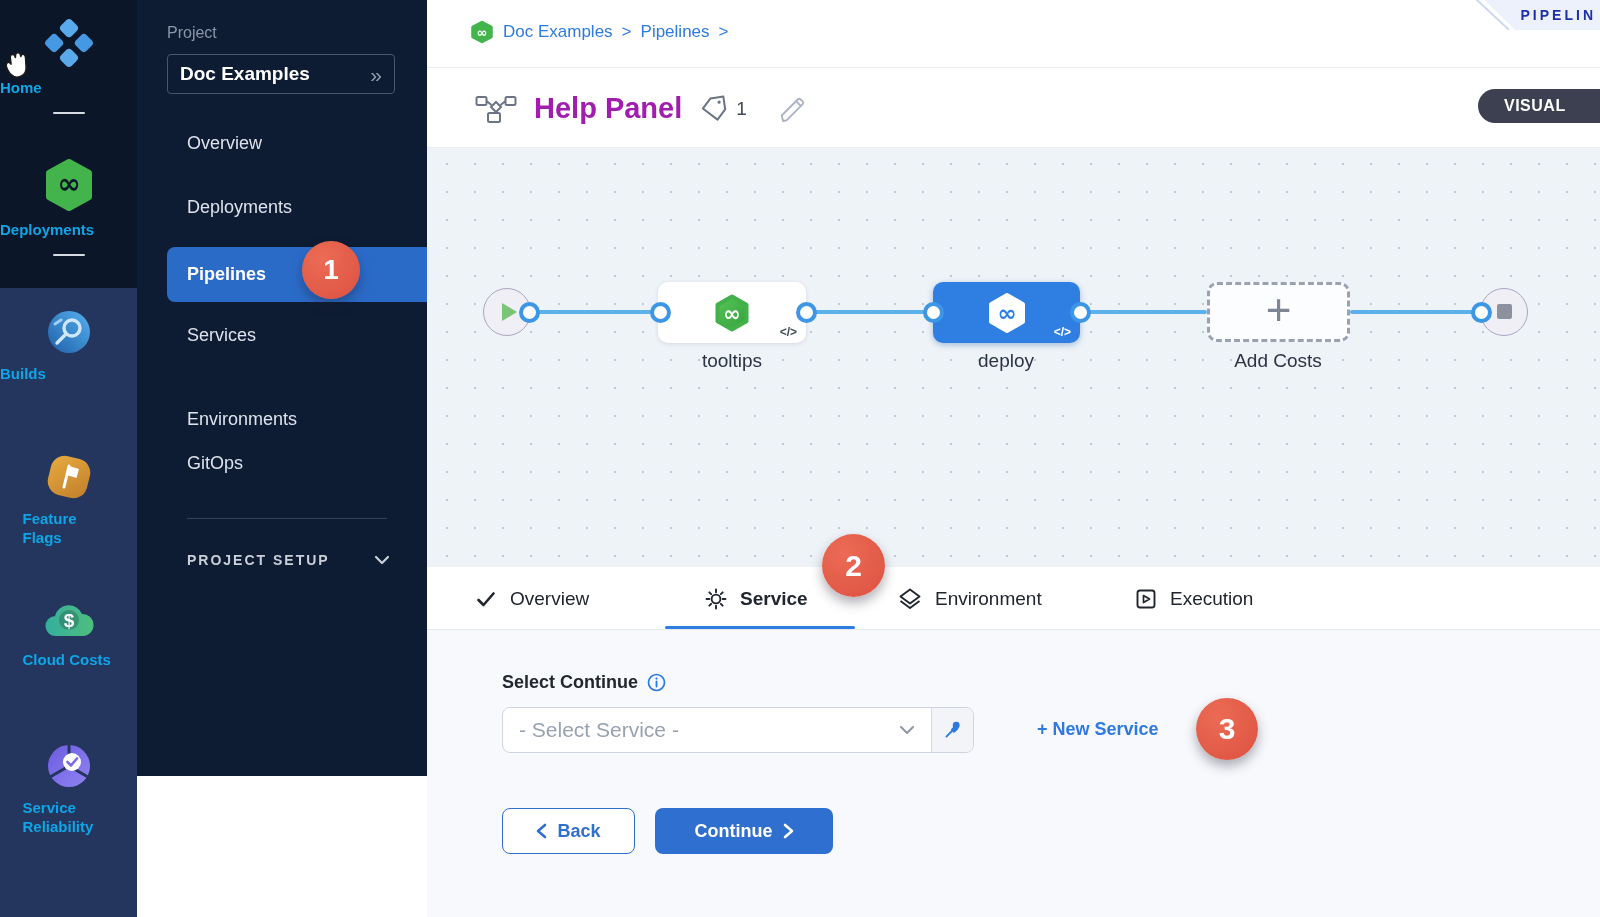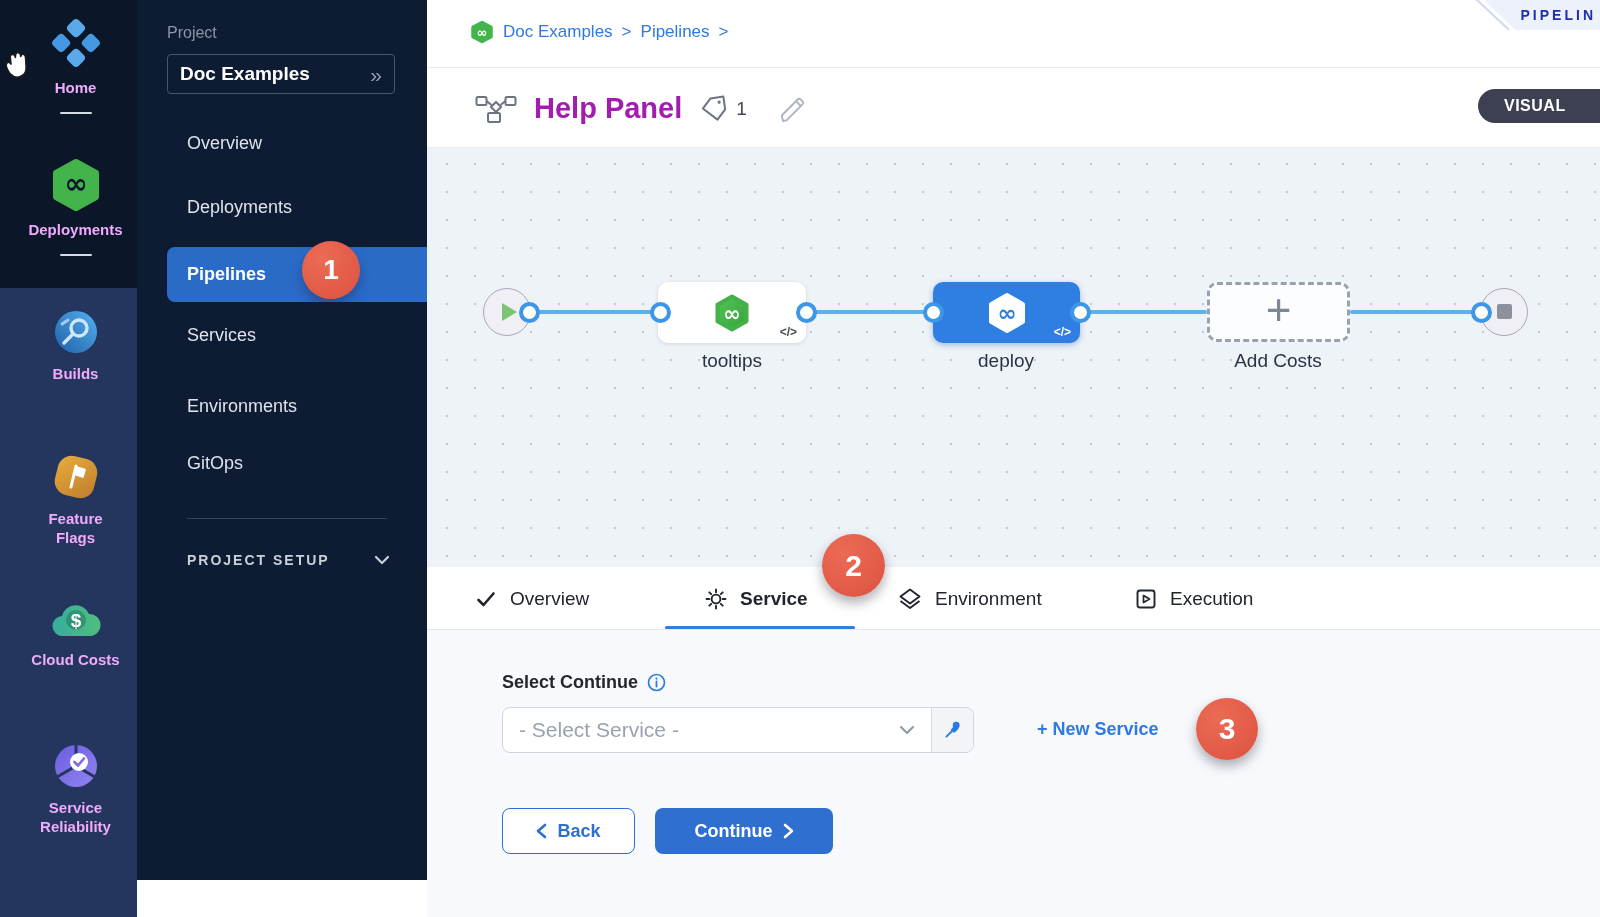--- a/index.html
+++ b/index.html
@@ -2,28 +2,28 @@
 <html><head>
 <meta charset="utf-8">
 <style>
   * { margin:0; padding:0; box-sizing:border-box; }
   html,body { width:1600px; height:917px; overflow:hidden; font-family:"Liberation Sans", sans-serif; background:#fff; }
   .app { position:relative; width:1600px; height:917px; }
 
   
   .rail { position:absolute; left:0; top:0; width:137px; height:917px; background:#24365d; z-index:5; }
   .rail-top { position:absolute; left:0; top:0; width:137px; height:288px; background:#0b1628; }
-  .rail-item { position:absolute; left:0; width:137px; text-align:center; color:#f0abfc; font-size:15px; cursor:pointer;margin-left:7px; }
+  .rail-item { position:absolute; left:0; width:137px; color:#0ea5e9; font-size:15px; cursor:pointer; }
   .rail-item svg { display:block; margin:0 auto; }
   .rail-label { margin-top:9px; font-weight:600; line-height:1.25; }
   .rail-underline { width:32px; height:2px; background:#d6dce4; margin:14px auto 0; border-radius:1px; }
   .rail-label.wrap { width:92px; margin-left:auto; margin-right:auto; }
 
   
-  .panel { position:absolute; left:137px; top:0; width:290px; height:880px; background:#0e1c33; z-index:4; }
+  .panel { position:absolute; left:137px; top:0; width:290px; height:776px; background:#0e1c33; z-index:4; }
   .panel-section-label { position:absolute; left:30px; top:24px; font-size:16px; color:#8b95a7; }
   .project-box { position:absolute; left:30px; top:54px; width:228px; height:40px; border:1px solid #46566f; border-radius:4px; display:flex; align-items:center; padding:0 12px; cursor:pointer; }
   .project-name { color:#fff; font-size:19px; font-weight:600; flex:1; }
   .project-expand { color:#93a0b4; font-size:21px; line-height:1; }
   .pmenu { position:absolute; left:50px; font-size:18px; color:#dde3ec; cursor:pointer; }
   .prow { position:absolute; left:30px; right:0; top:247px; height:55px; background:#2b6bc8; border-radius:8px 0 0 8px; display:flex; align-items:center; padding-left:20px; color:#fff; font-weight:600; font-size:18px; cursor:pointer; }
   .panel-divider { position:absolute; left:50px; top:518px; width:200px; height:1px; background:#33415a; }
   .setup-row { position:absolute; left:50px; top:552px; display:flex; align-items:center; gap:44px; cursor:pointer; }
   .setup-label { font-size:14px; font-weight:700; letter-spacing:2px; color:#c9d0da; }
 
@@ -194,21 +194,21 @@
       <span class="project-name">Doc Examples</span>
       <span class="project-expand">»</span>
     </div>
 
     <div class="pmenu" style="top:133px">Overview</div>
     <div class="pmenu" style="top:197px">Deployments</div>
     <div class="prow">
       <span>Pipelines</span>
     </div>
     <div class="pmenu" style="top:325px">Services</div>
-    <div class="pmenu" style="top:396px">Environments</div>
+    <div class="pmenu" style="top:409px">Environments</div>
     <div class="pmenu" style="top:453px">GitOps</div>
 
     <div class="panel-divider"></div>
 
     <div class="setup-row">
       <span class="setup-label">PROJECT SETUP</span>
       <svg width="16" height="10" viewBox="0 0 16 10">
         <polyline points="2,2 8,8 14,2" fill="none" stroke="#c9d0da" stroke-width="2.2" stroke-linecap="round" stroke-linejoin="round"></polyline>
       </svg>
     </div>

